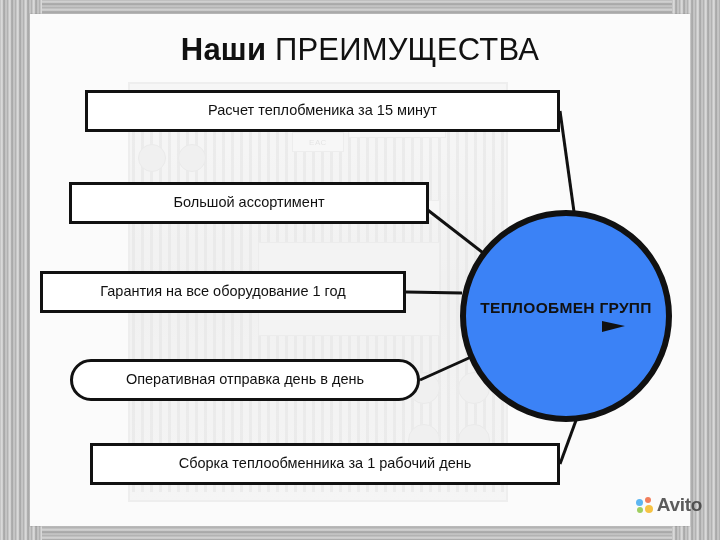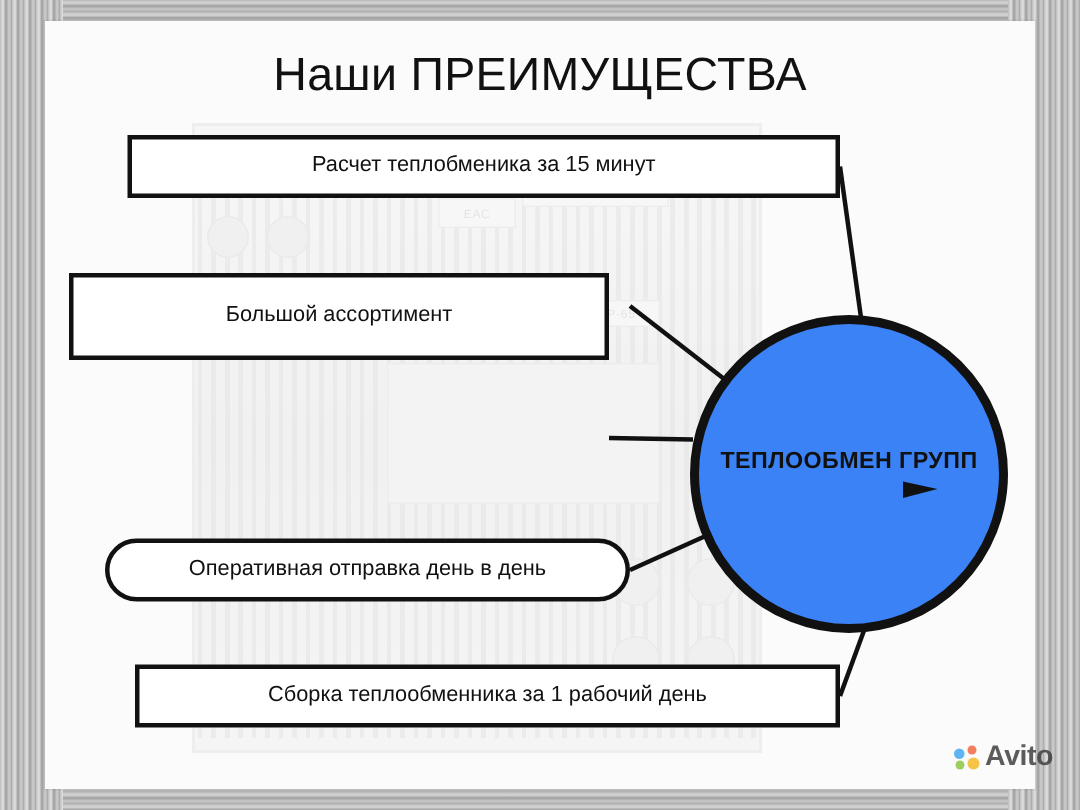--- a/index.html
+++ b/index.html
@@ -92,21 +92,21 @@
   .title {
     position: absolute;
     left: 0;
     top: 18px;
     width: 660px;
     text-align: center;
     font-size: 31px;
     color: #111;
     letter-spacing: 0.2px;
   }
-  .title .thin { font-weight: 400; }
+  .title .thin { font-weight: 700; }
   .title .bold { font-weight: 400; }
 
   
   .connectors {
     position: absolute;
     left: 0; top: 0;
     width: 660px; height: 512px;
     pointer-events: none;
   }
 
@@ -214,24 +214,27 @@
 
     <div class="title">
       <span class="thin">Наши</span>
       <span class="bold">ПРЕИМУЩЕСТВА</span>
     </div>
 
     <div class="box" style="left:55px;top:76px;width:475px;height:42px;">
       <span>Расчет теплобменика за 15 минут</span>
     </div>
 
-    <div class="box" style="left:16px;top:168px;width:360px;height:58px;">
+    <div class="box" style="left:39px;top:168px;width:360px;height:42px;">
       <span>Большой ассортимент</span>
     </div>
 
+    <div class="box" style="left:10px;top:257px;width:366px;height:42px;">
+      <span>Гарантия на все оборудование 1 год</span>
+    </div>
 
     <div class="box" style="left:40px;top:345px;width:350px;height:42px;border-radius:21px;">
       <span>Оперативная отправка день в день</span>
     </div>
 
     <div class="box" style="left:60px;top:429px;width:470px;height:42px;">
       <span>Сборка теплообменника за 1 рабочий день</span>
     </div>
 
     <div class="logo-circle">

